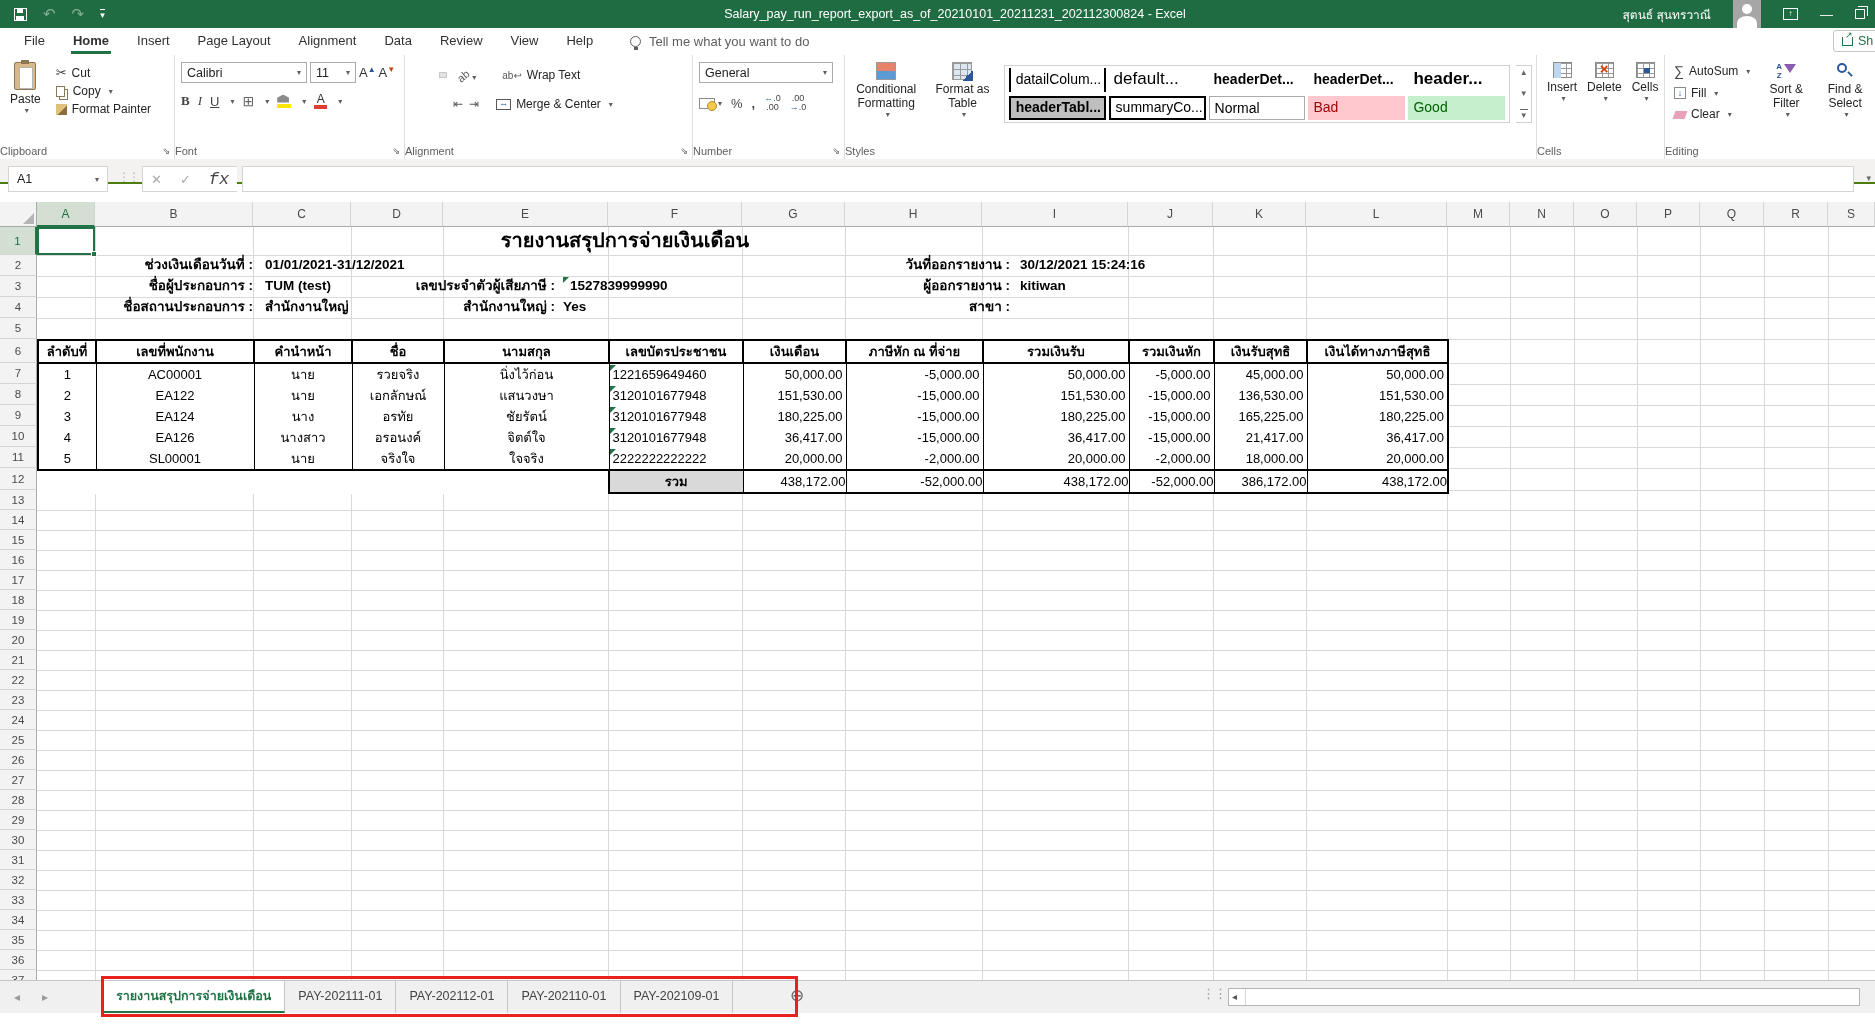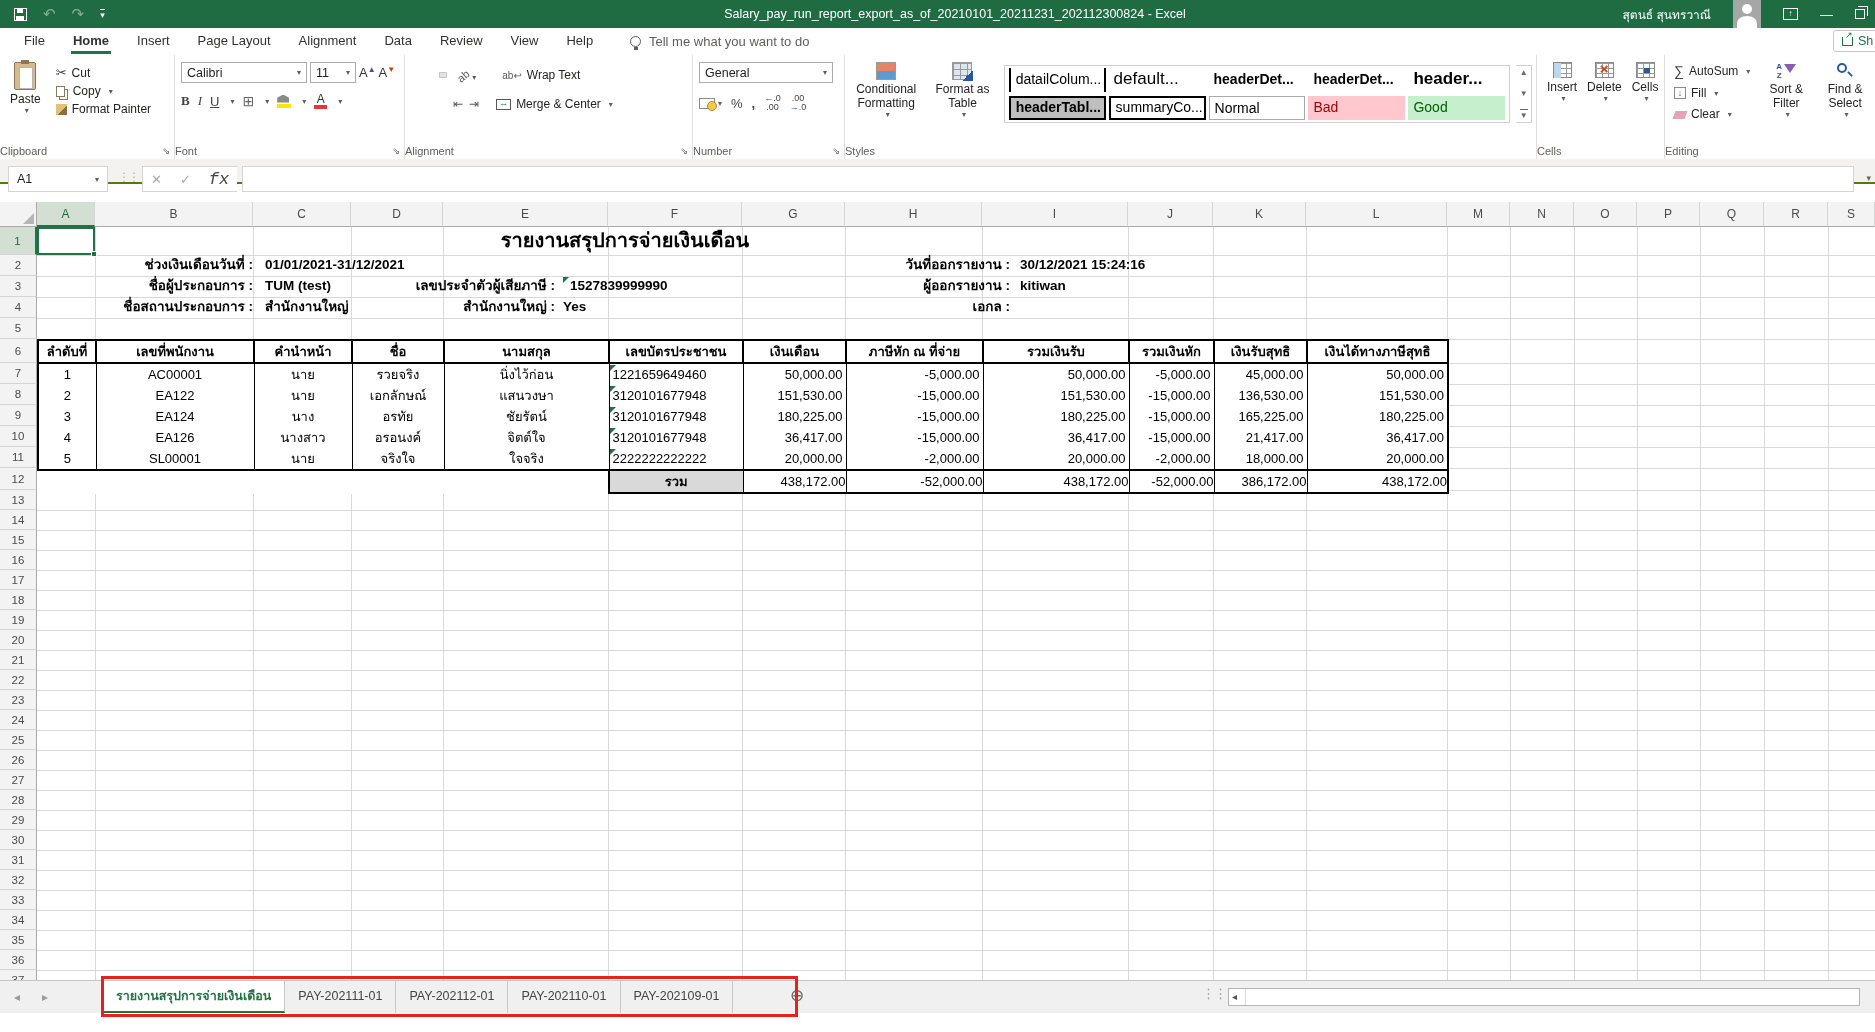--- a/index.html
+++ b/index.html
@@ -589,21 +589,21 @@
         <div class="ilabel" style="left:-114px;top:49px;width:330px">ชื่อผู้ประกอบการ :</div>
         <div class="ivalue" style="left:228px;top:49px">TUM (test)</div>
         <div class="ilabel" style="left:188px;top:49px;width:330px">เลขประจำตัวผู้เสียภาษี :</div>
         <div class="ivalue flagged" style="left:526px;top:49px"><span class="gtri"></span>1527839999990</div>
         <div class="ilabel" style="left:643px;top:49px;width:330px">ผู้ออกรายงาน :</div>
         <div class="ivalue" style="left:983px;top:49px">kitiwan</div>
         <div class="ilabel" style="left:-114px;top:70px;width:330px">ชื่อสถานประกอบการ :</div>
         <div class="ivalue" style="left:228px;top:70px">สำนักงานใหญ่</div>
         <div class="ilabel" style="left:188px;top:70px;width:330px">สำนักงานใหญ่ :</div>
         <div class="ivalue" style="left:526px;top:70px">Yes</div>
-        <div class="ilabel" style="left:643px;top:70px;width:330px">เอกล :</div>
+        <div class="ilabel" style="left:643px;top:70px;width:330px">สาขา :</div>
         <div class="ivalue" style="left:983px;top:70px"></div>
         <div class="selcell">
           <span class="handle"></span>
         </div>
         <table class="rpt-table">
           <colgroup>
             <col style="width:58px">
             <col style="width:158px">
             <col style="width:98px">
             <col style="width:92px">

